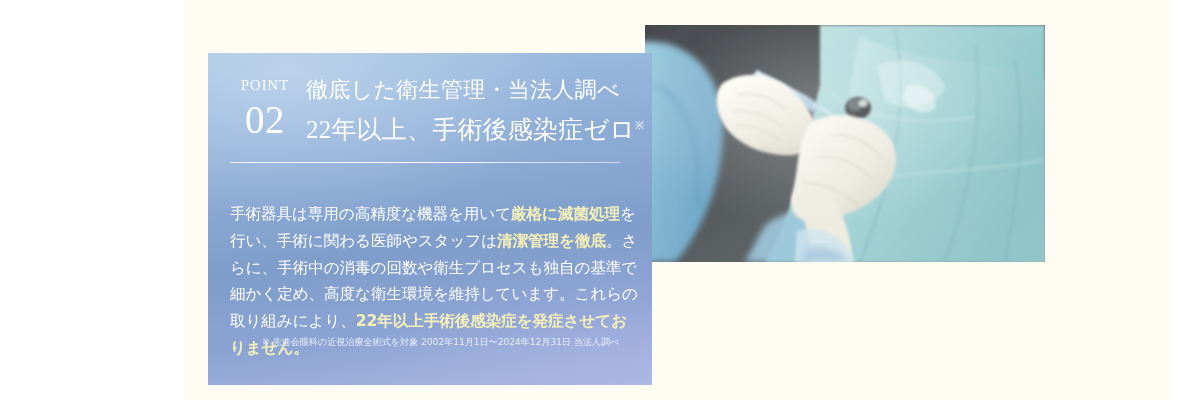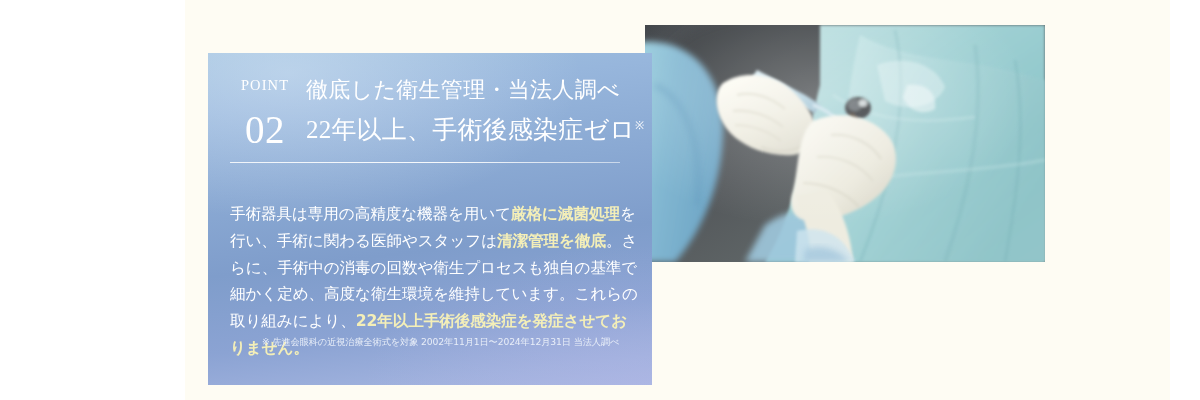--- a/index.html
+++ b/index.html
@@ -96,21 +96,21 @@
   .point-label {
     display: block;
     font-size: 14.5px;
     letter-spacing: 1.1px;
     font-weight: 400;
   }
   .point-number {
     display: block;
     font-size: 39px;
     letter-spacing: 0.5px;
-    margin-top: 17px;
+    margin-top: 7px;
     font-weight: 400;
   }
   .heading-text {
     flex: 1 1 auto;
     color: #ffffff;
     font-family: "Liberation Serif", "DejaVu Serif", serif;
     padding-left: 6px;
     padding-top: 1px;
   }
   .heading-line1 {

